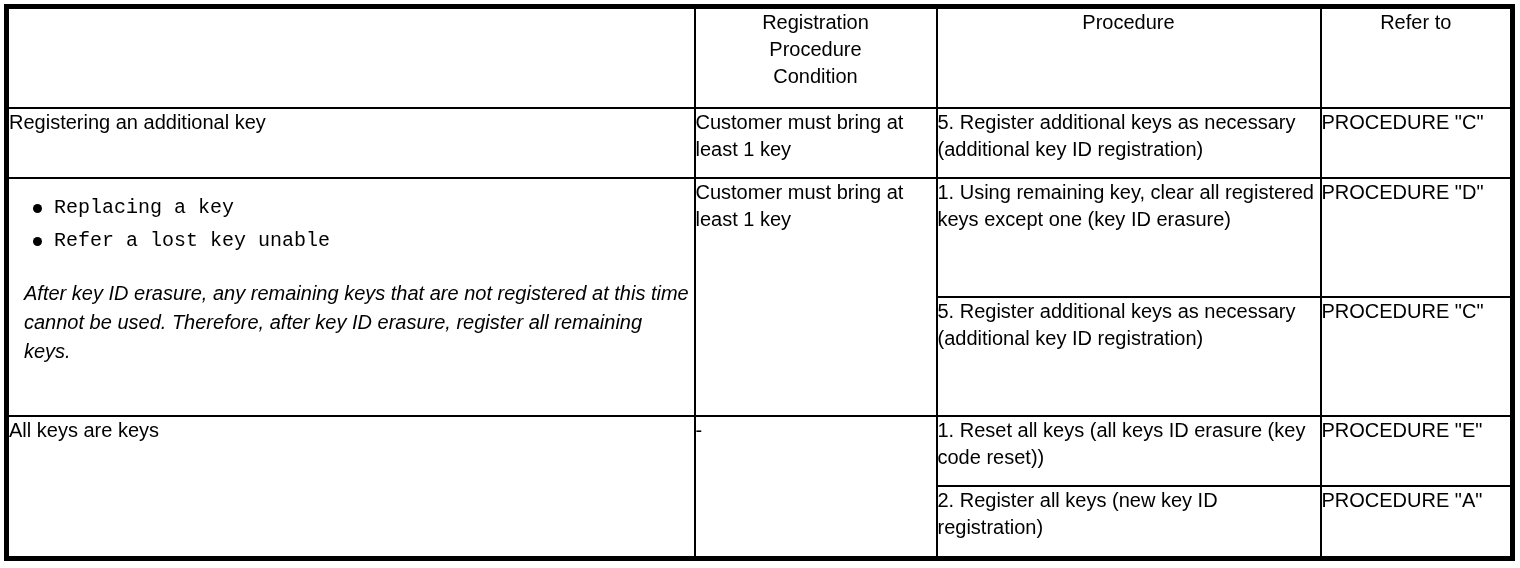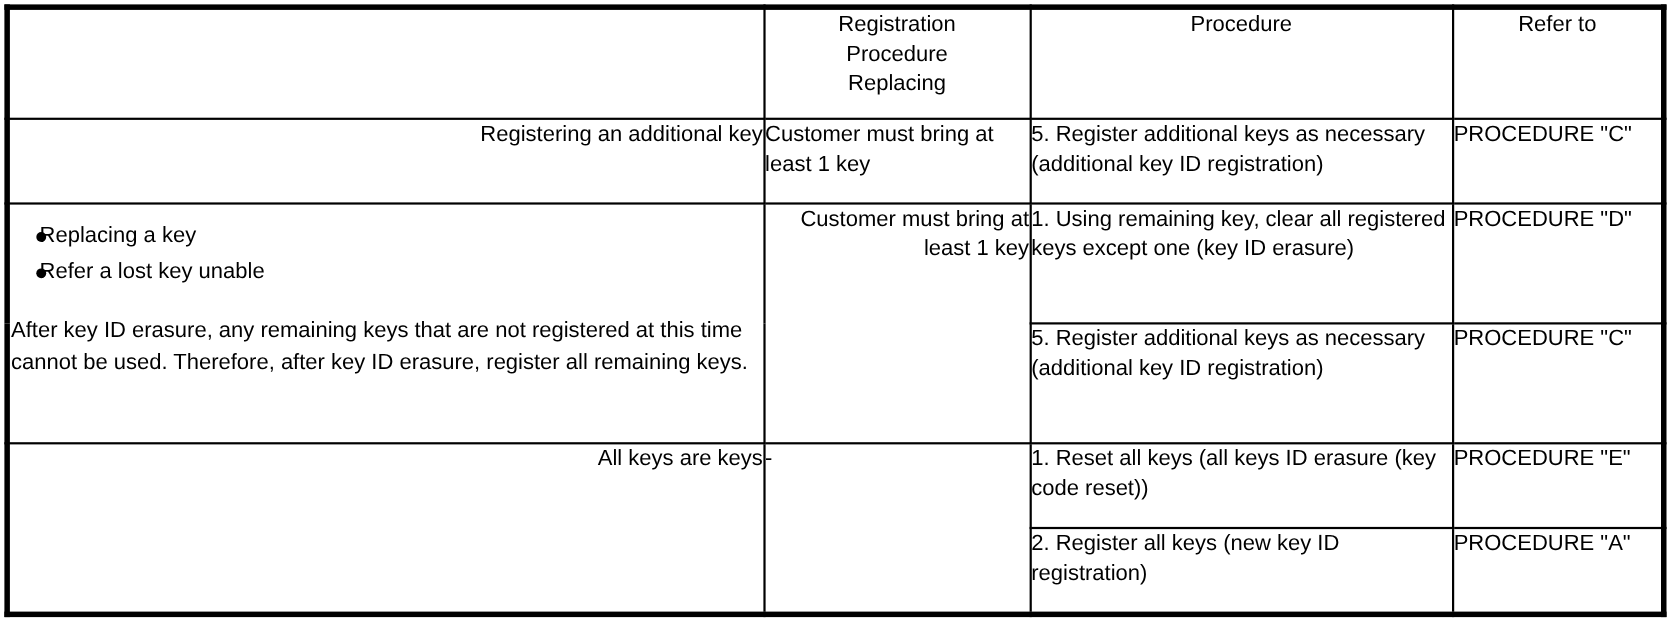--- a/index.html
+++ b/index.html
@@ -59,21 +59,20 @@
     line-height: 26px;
   }
   .hdr-blank { border-top: none; }
 
   
   .cell-pad {
     padding: 6px 4px 6px 7px;
   }
   .cell-mid {
     vertical-align: middle;
-    text-align: right;
   }
   .cell-top {
     vertical-align: top;
   }
 
   .proc-cell {
     padding: 3px 6px 5px 8px;
     vertical-align: top;
   }
   .ref-cell {
@@ -83,38 +82,40 @@
   }
 
   
   ul.bullets {
     list-style: none;
     margin: 12px 0 0 0;
     padding: 0;
   }
   ul.bullets li {
     position: relative;
-    padding-left: 27px;
+    padding-left: 45px;
     line-height: 33px;
+    font-family: Liberation Mono, monospace;
   }
   ul.bullets li .bullet-dot {
     position: absolute;
     left: 24px;
     top: 13px;
     width: 9px;
     height: 9px;
     background: #000000;
     border-radius: 50%;
     display: block;
   }
 
   .note-para {
     margin: 22px 0 0 0;
     line-height: 29px;
-    padding-left: 1px;
+    padding-left: 15px;
+    font-style: italic;
   }
 
   .dash-cell {
     vertical-align: middle;
     padding-left: 7px;
   }
 </style>
 </head>
 <body>
 
@@ -125,21 +126,21 @@
       <col class="c-reg">
       <col class="c-proc">
       <col class="c-ref">
     </colgroup>
     <thead>
       <tr>
         <th class="hdr hdr-blank"></th>
         <th class="hdr">
           <span>Registration</span><br>
           <span>Procedure</span><br>
-          <span>Replacing</span>
+          <span>Condition</span>
         </th>
         <th class="hdr">Procedure</th>
         <th class="hdr">Refer to</th>
       </tr>
     </thead>
     <tbody>
 
       <tr>
         <td class="cell-pad cell-mid" rowspan="1">Registering an additional key</td>
         <td class="cell-pad cell-top" rowspan="1">Customer must bring at least 1 key</td>

